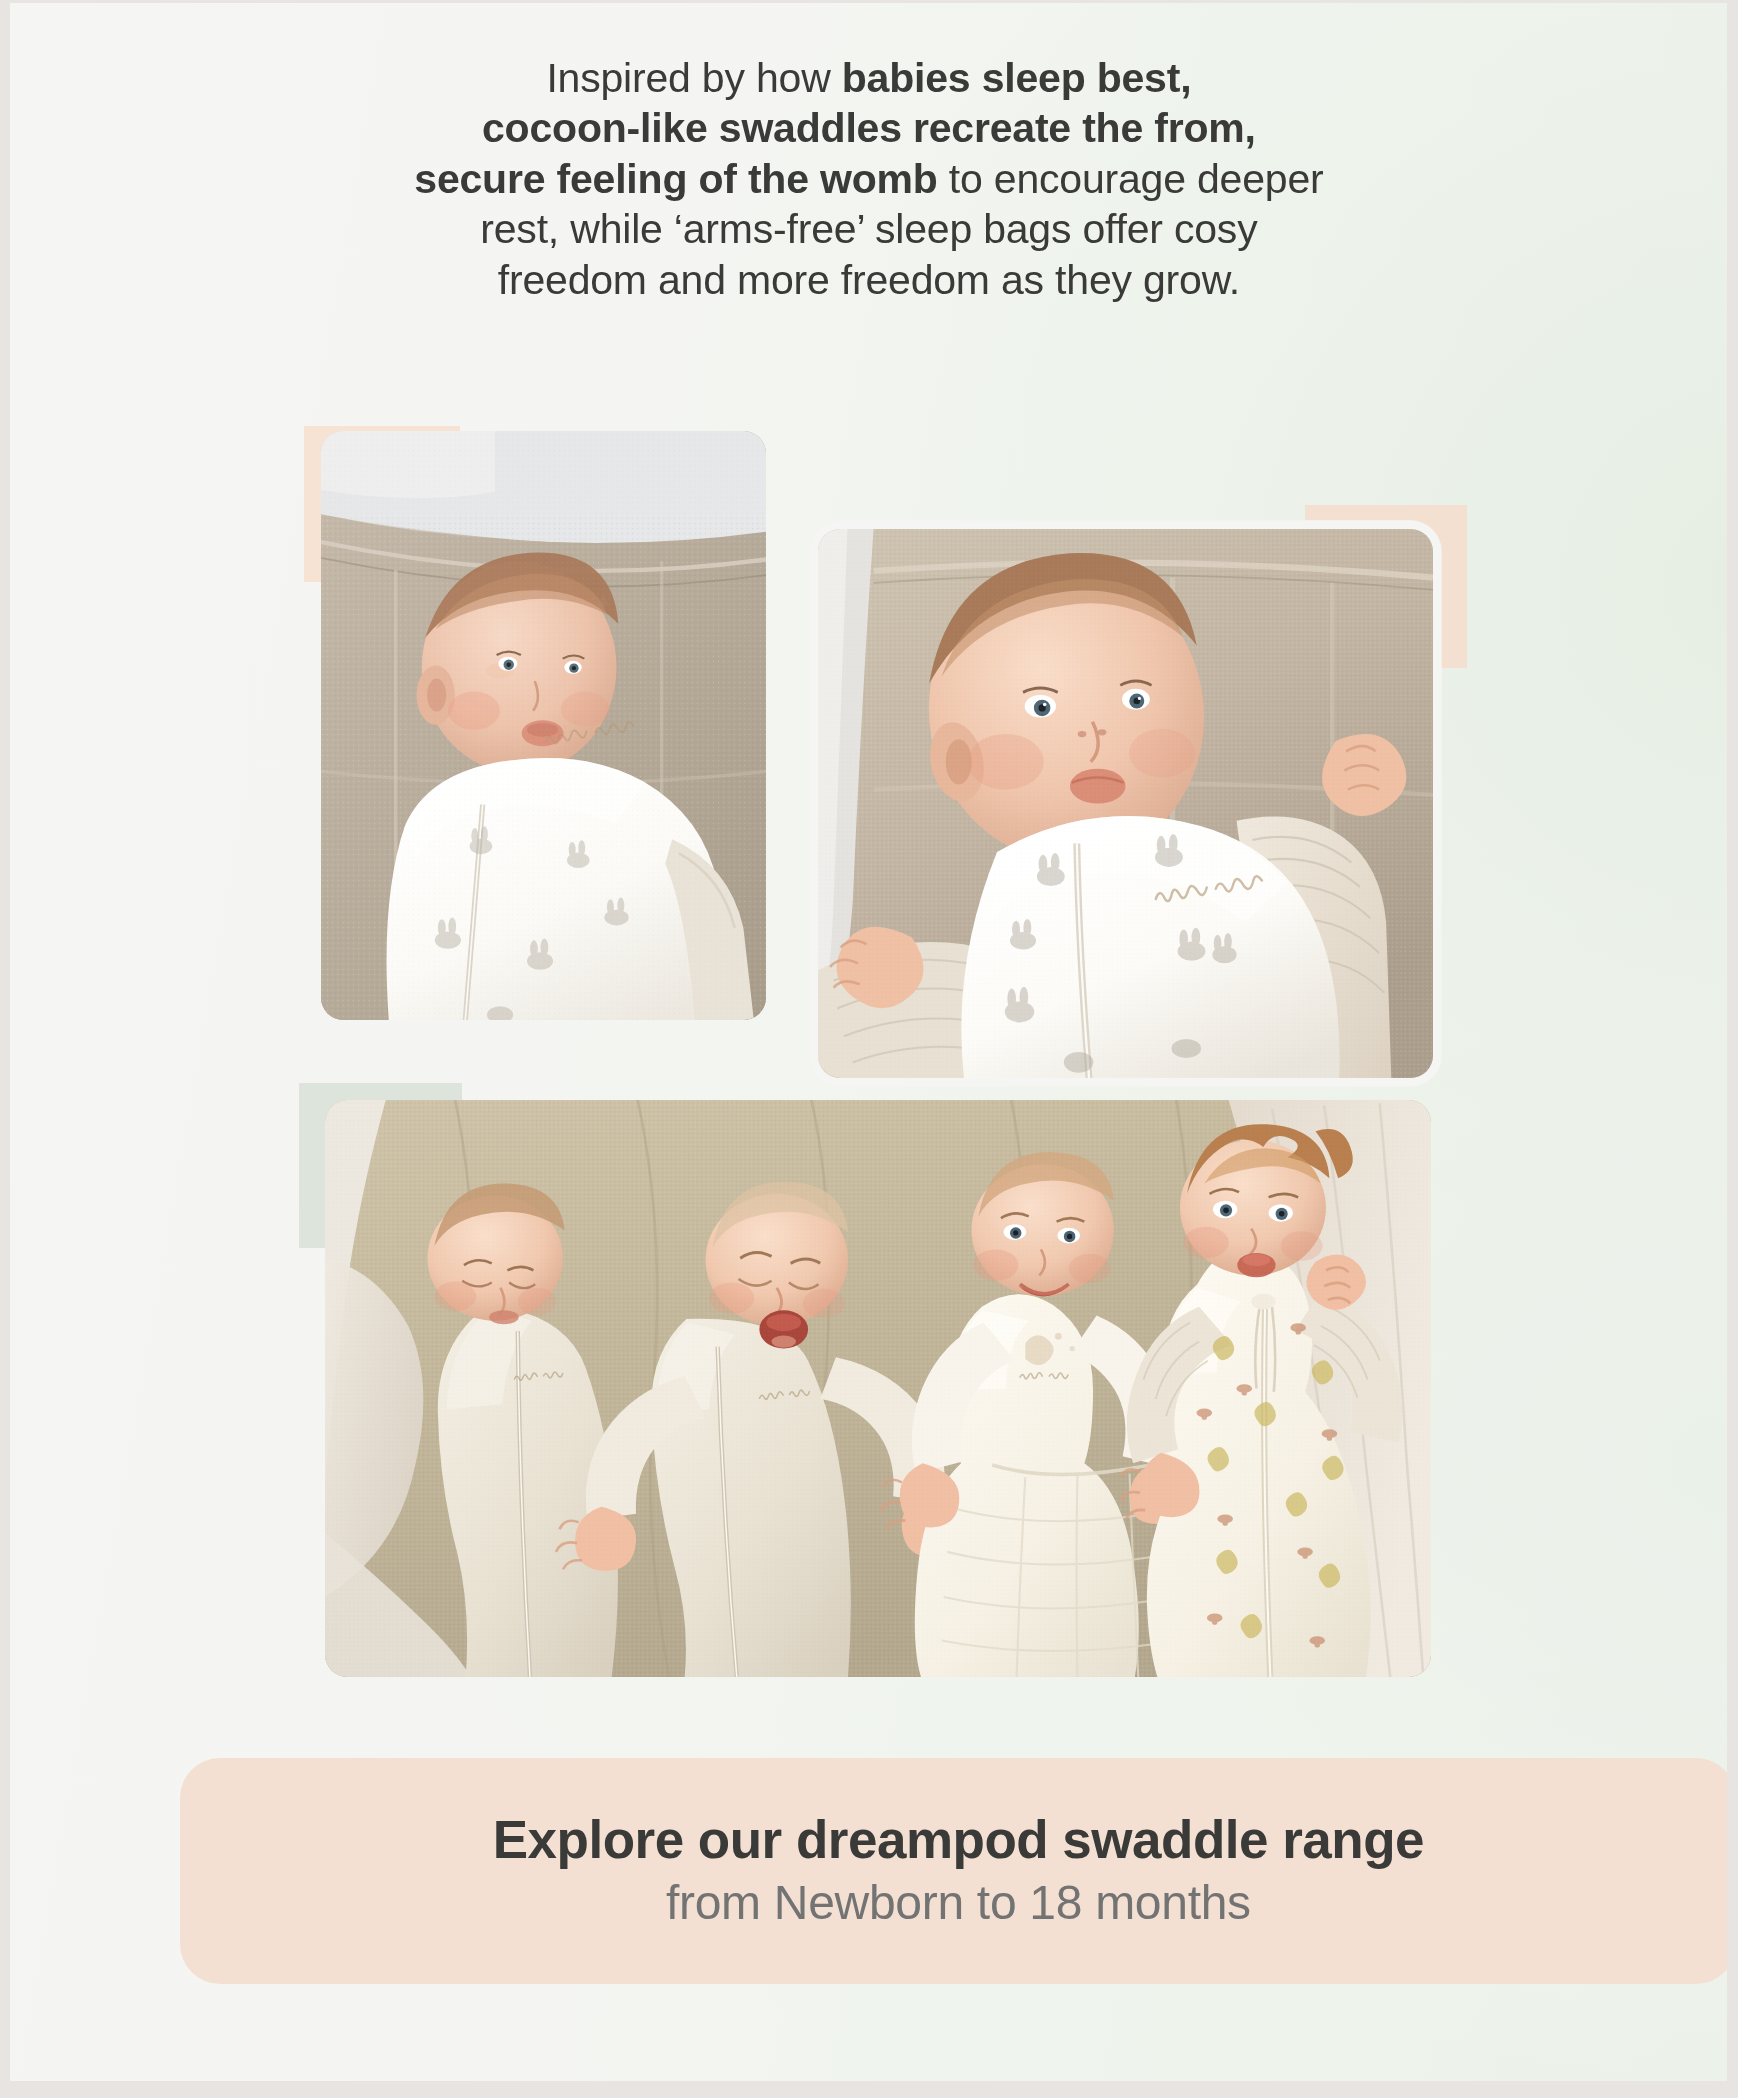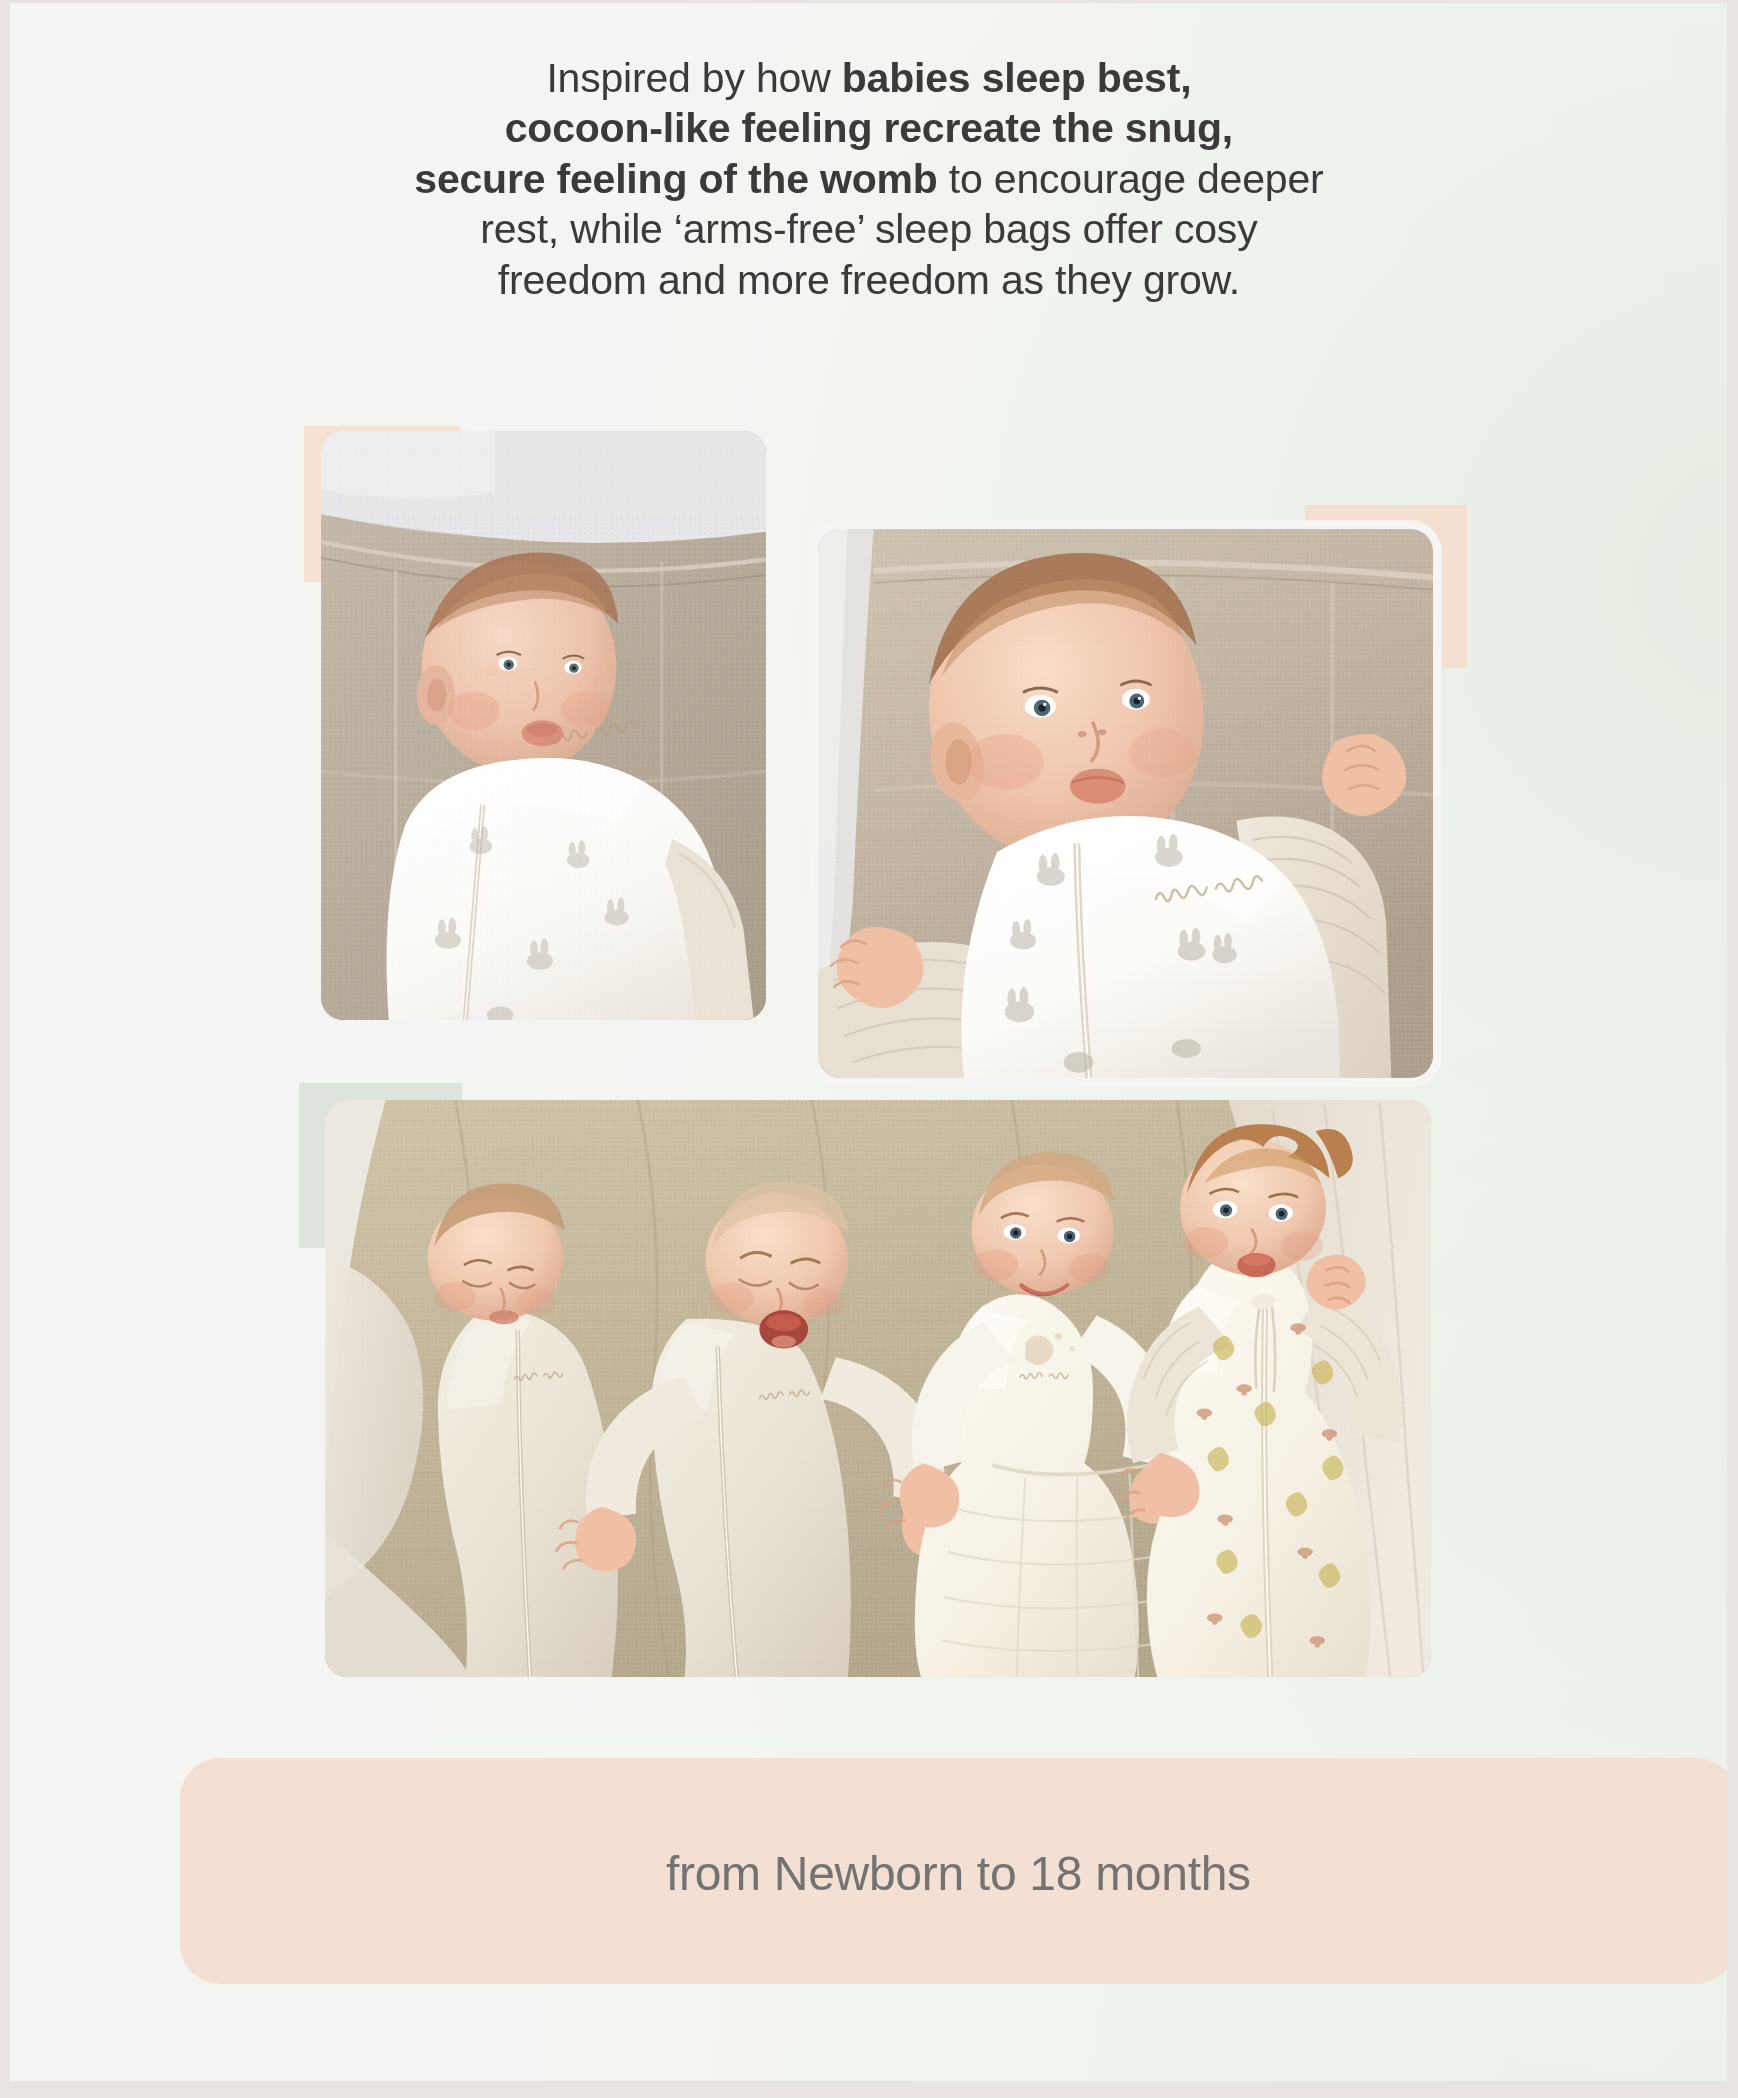--- a/index.html
+++ b/index.html
@@ -86,21 +86,21 @@
     letter-spacing:-0.3px; line-height:1.2; margin-top:5.2px;
   }
 </style>
 </head>
 <body>
 
 <div id="stage">
 
   <div id="intro">
     <span class="ln"><span>Inspired by how </span><b>babies sleep best,</b></span>
-    <span class="ln"><b>cocoon-like feeling recreate the snug,</b></span>
+    <span class="ln"><b>cocoon-like swaddles recreate the from,</b></span>
     <span class="ln"><b>secure feeling of the womb</b><span> to encourage deeper</span></span>
     <span class="ln">rest, while ‘arms-free’ sleep bags offer cosy</span>
     <span class="ln">freedom and more freedom as they grow.</span>
   </div>
 
   <div class="deco" id="deco-peach-left"></div>
   <div class="deco" id="deco-peach-right"></div>
   <div class="deco" id="deco-sage"></div>
 
   <div class="photo" id="photo-1">
@@ -572,17 +572,18 @@
               <rect x="1139" y="622" width="6" height="8" rx="2"></rect>
           </g>
         </g>
       </g>
 
       <rect width="1273" height="664" fill="url(#p3tex)" opacity="0.4"></rect>
     </svg>
   </div>
 
   <div id="banner">
+    <div class="b1">Explore our dreampod swaddle range</div>
     <div class="b2">from Newborn to 18 months</div>
   </div>
 
 </div>
 
 
 </body></html>

